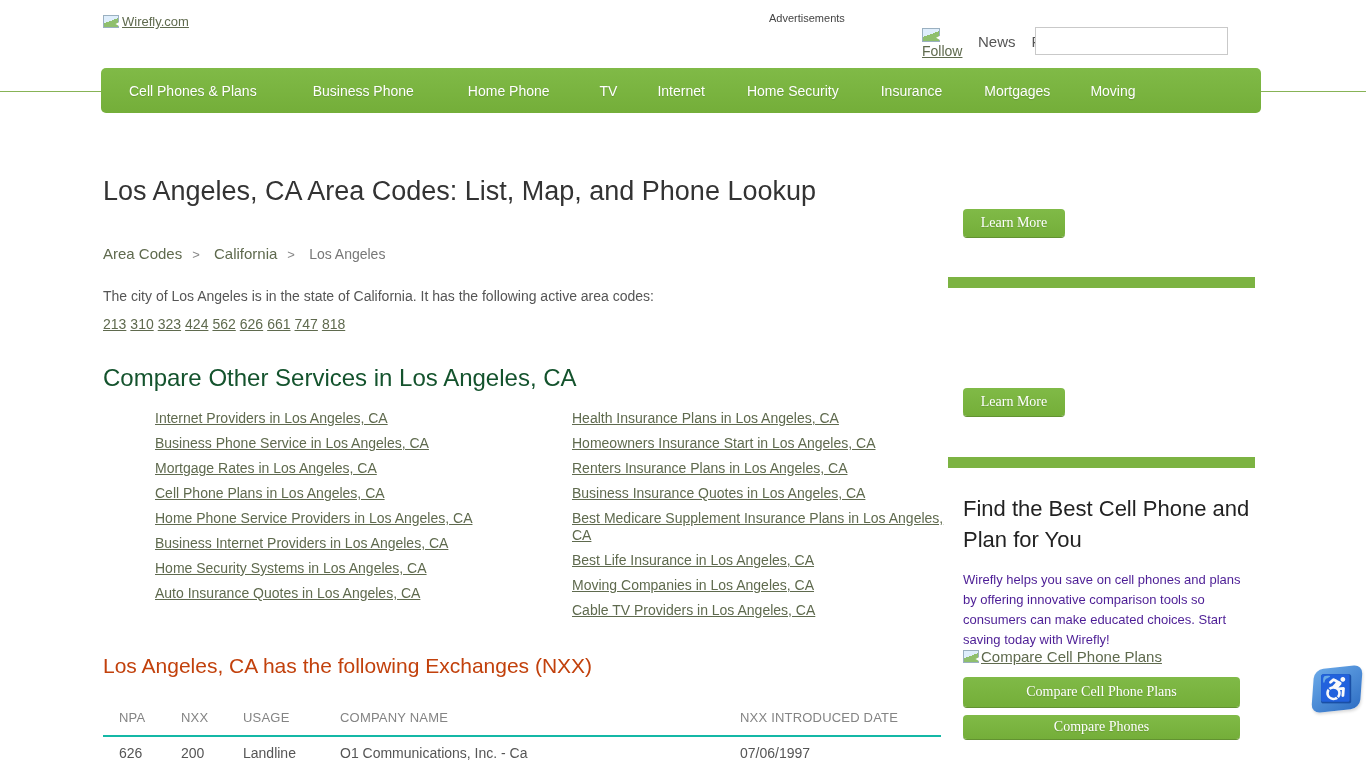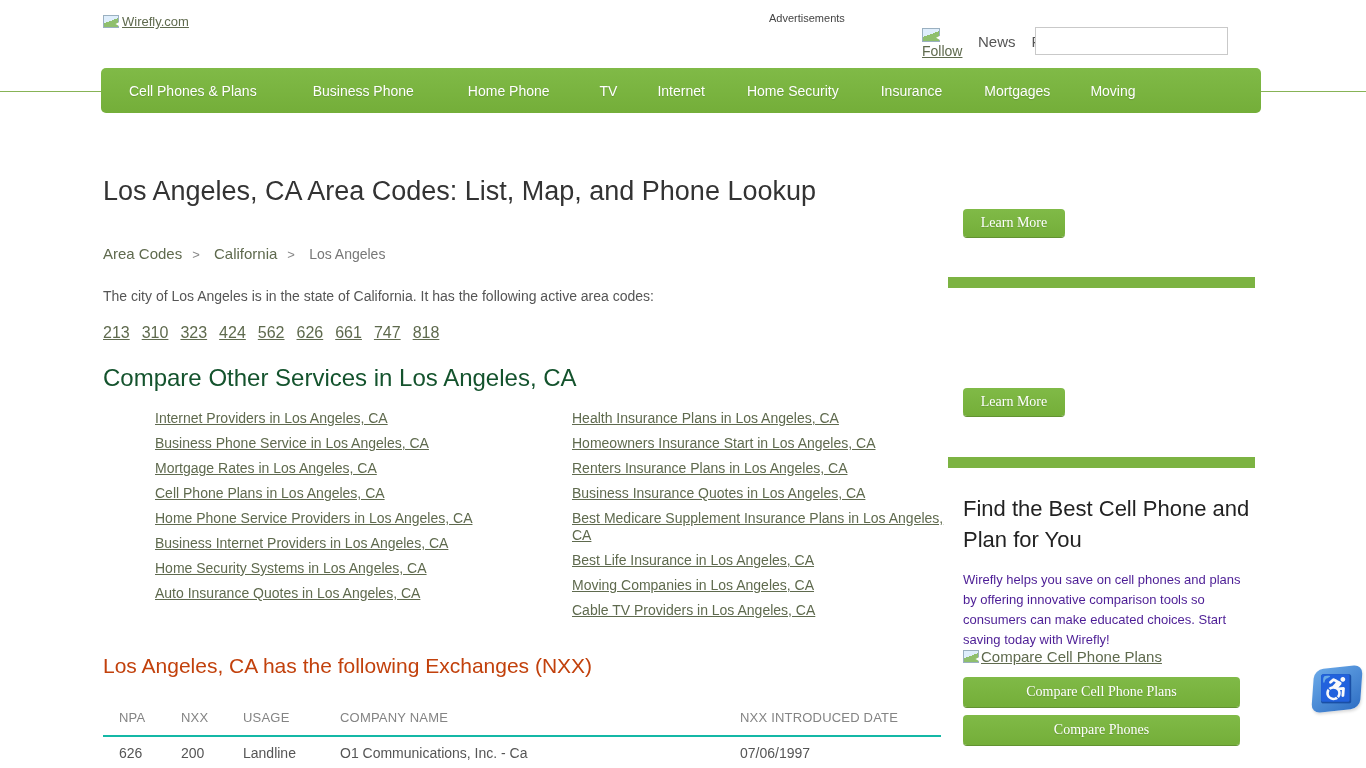--- a/index.html
+++ b/index.html
@@ -43,21 +43,21 @@
   .nav-item.sp1{ padding-right:36px; } .nav-item.sp2{ padding-right:34px; }
   .nav-item.sp3{ padding-right:30px; } .nav-item.sp4{ padding-right:22px; }
 
   
   .h1 { position:absolute; left:103px; top:176px; font-size:27px; font-weight:400; color:#333; }
   .breadcrumb { position:absolute; left:103px; top:245px; font-size:15px; color:#999; }
   .breadcrumb a { text-decoration:none; color:#5f6a4e; margin-right:10px; }
   .breadcrumb .sep { color:#888; margin-right:10px; font-size:13px; }
   .breadcrumb .current { color:#777; font-size:14px; }
   .intro { position:absolute; left:103px; top:288px; font-size:14px; color:#555; }
-  .area-codes { position:absolute; left:103px; top:324px; display:flex; gap:12px; font-size:16px; }
+  .area-codes { position:absolute; left:103px; top:316px; display:flex; gap:4px; font-size:14px; }
   .h2-compare { position:absolute; left:103px; top:364px; font-size:24px; font-weight:400; color:#14532d; }
   .services { position:absolute; left:136px; top:410px; width:805px; display:flex;margin-left:19px; }
   .services ul { list-style:none; }
   .services .col1 { width:417px; }
   .services .col2 { width:382px; }
   .services li { margin-bottom:8px; font-size:14px; line-height:17px; }
   .h2-nxx { position:absolute; left:103px; top:654px; font-size:21px; font-weight:400; color:#c2410c; }
   .nxx-table { position:absolute; left:103px; top:700px; width:838px; }
   .t-row { display:flex; padding-left:16px; align-items:center; }
   .t-head { height:37px; border-bottom:2px solid #14b8a6; }
@@ -77,21 +77,21 @@
   .learn-more-2 { position:absolute; left:963px; top:388px; width:102px; height:28px; }
   .green-bar-1 { position:absolute; left:948px; top:277px; width:307px; height:11px; background:#7cb342; }
   .green-bar-2 { position:absolute; left:948px; top:457px; width:307px; height:11px; background:#7cb342; }
   .promo-heading { position:absolute; left:963px; top:493px; width:295px; font-size:22px;
                    font-weight:400; color:#222; line-height:31px; }
   .promo-text { position:absolute; left:963px; top:570px; width:290px; font-size:13px;
                 line-height:20px; color:#4c1d95; }
   .promo-img-link { position:absolute; left:963px; top:648px; display:flex; align-items:center; gap:2px;
                     font-size:15px; color:#5f6a4e; }
   .btn-plans { position:absolute; left:963px; top:677px; width:277px; height:30px; }
-  .btn-phones { position:absolute; left:963px; top:715px; width:277px; height:30px; }
+  .btn-phones { position:absolute; left:963px; top:715px; width:277px; height:24px; }
 
   
   .access-widget {
     position:absolute; left:1313px; top:667px; width:48px; height:44px;
     background:linear-gradient(145deg,#6aa9e8,#2f6fc4); border-radius:9px;
     transform:skewX(-10deg) rotate(-6deg);
     display:flex; align-items:center; justify-content:center; cursor:pointer;
     box-shadow:1px 2px 3px rgba(0,0,0,.15);
   }
   .access-widget span { color:#fff; font-size:27px; transform:skewX(10deg) rotate(6deg); }

